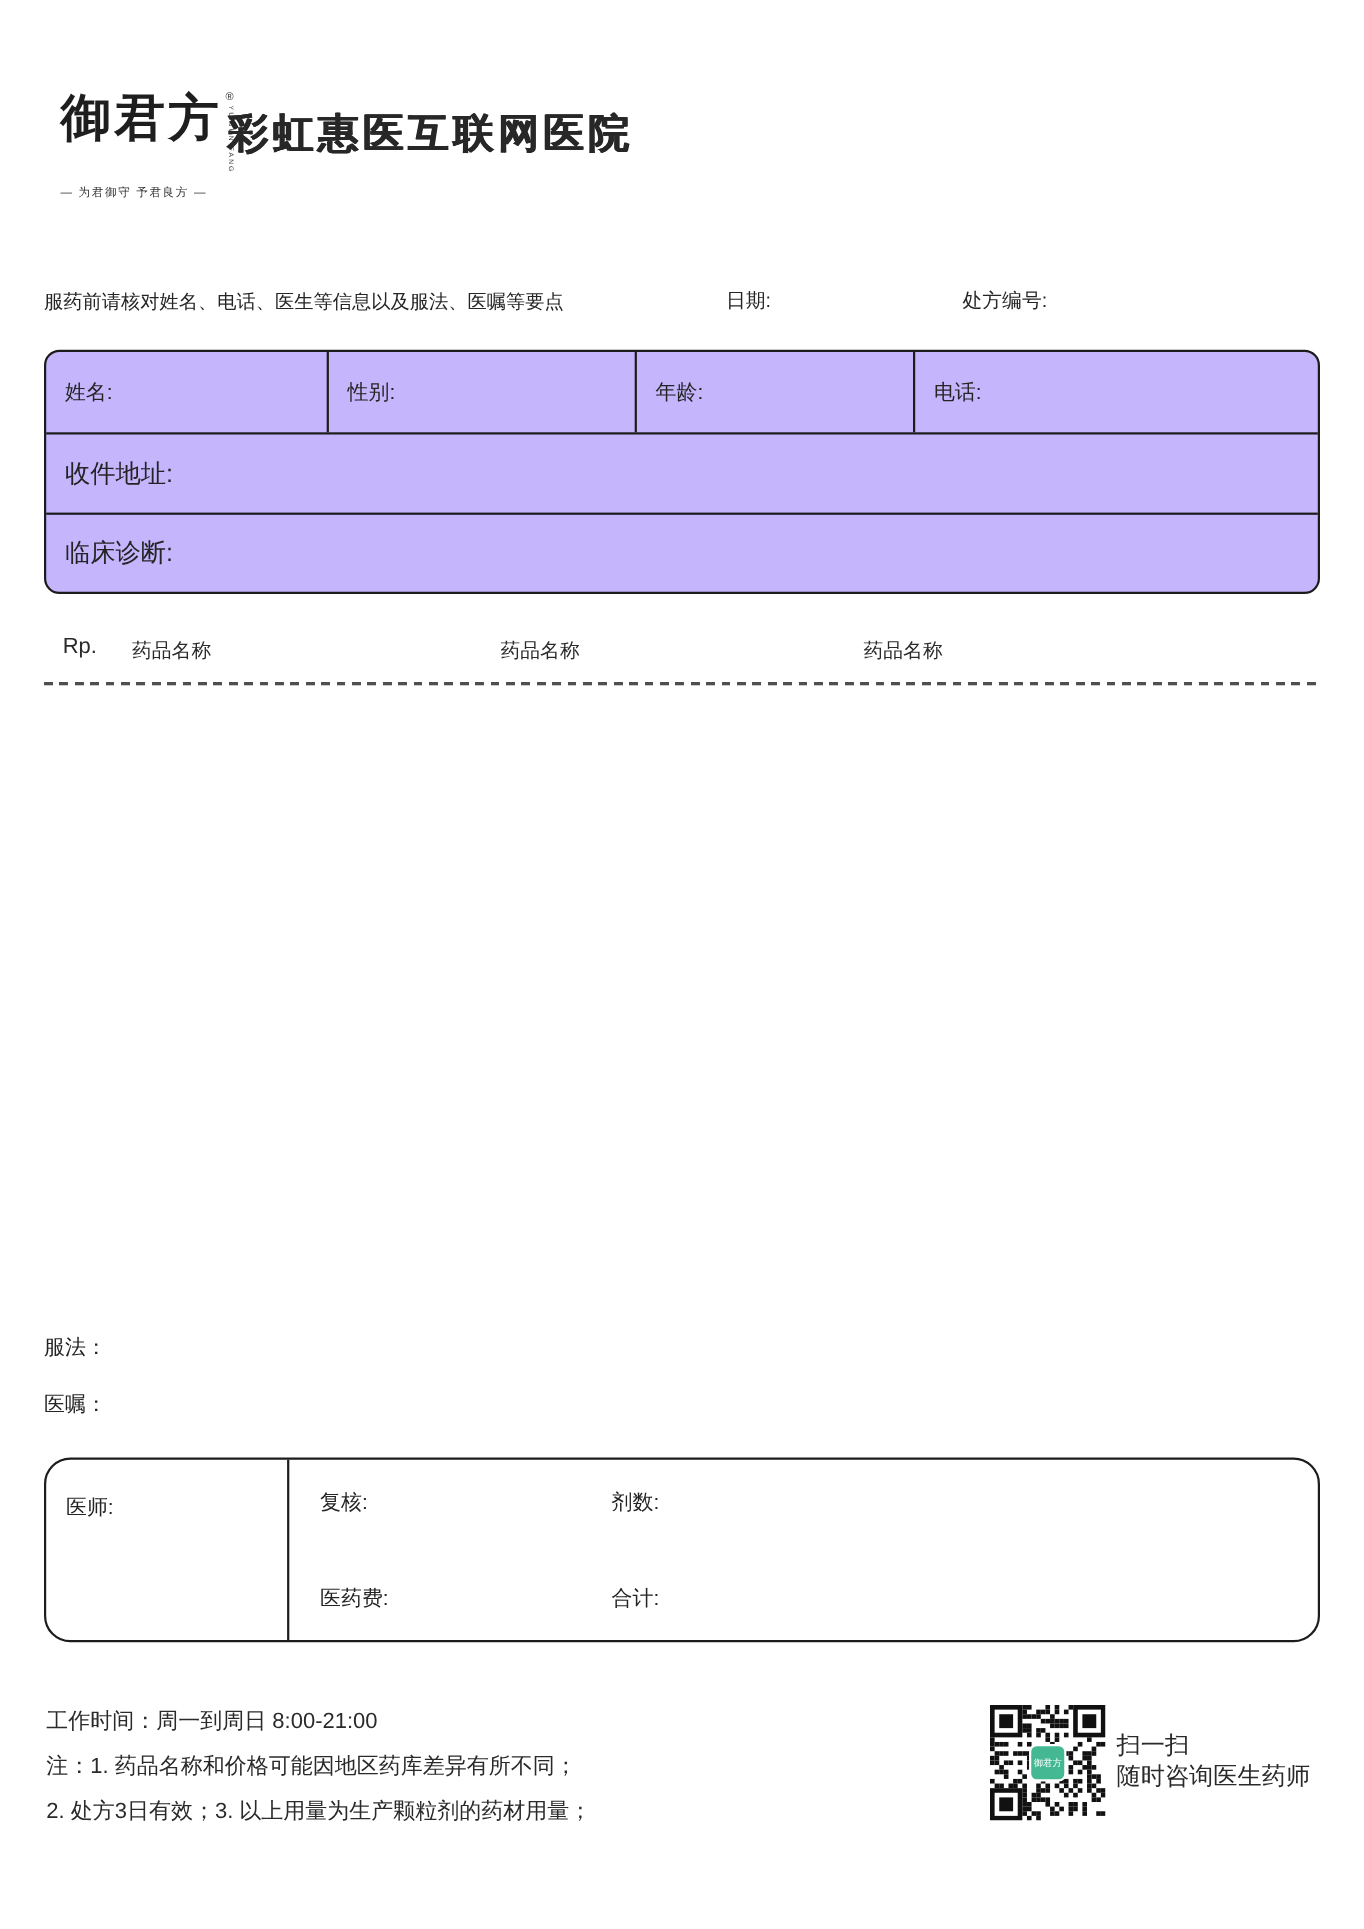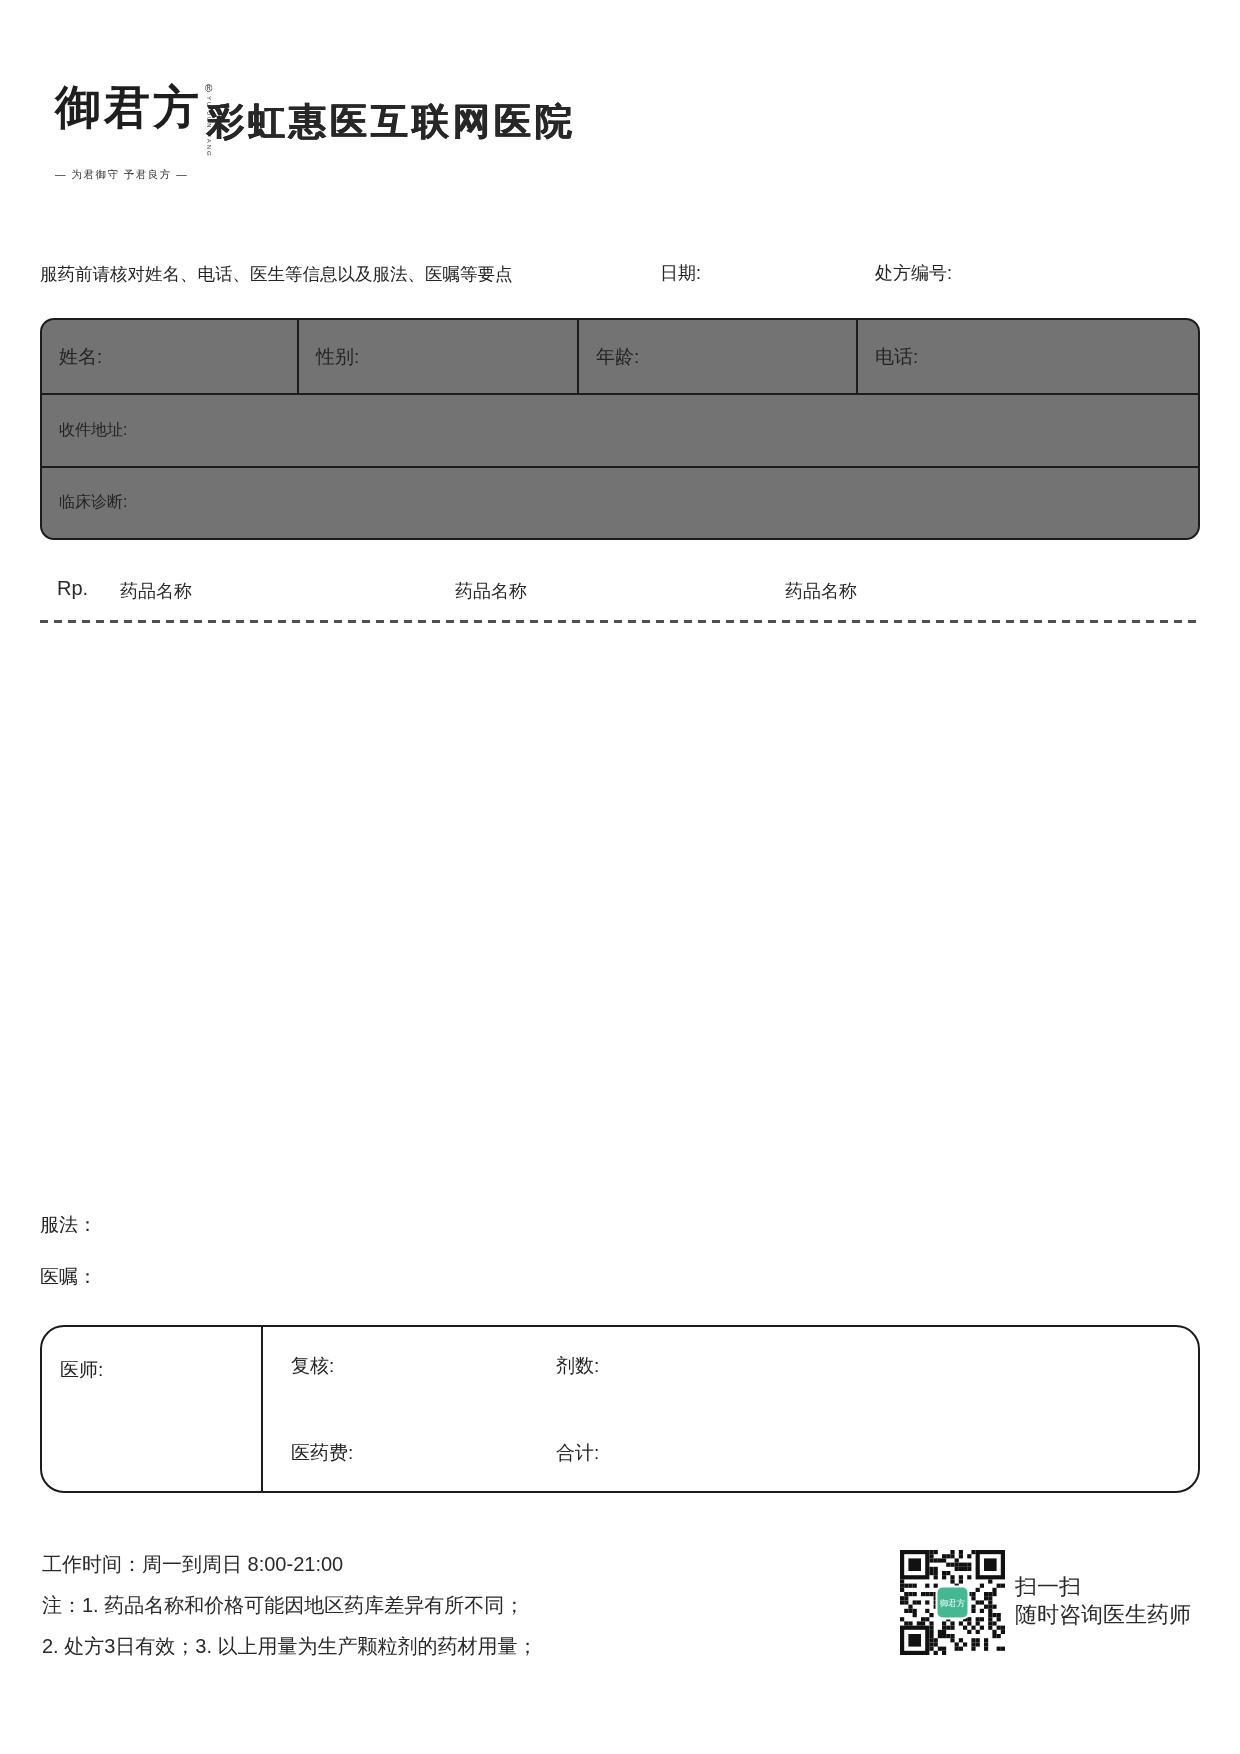--- a/index.html
+++ b/index.html
@@ -30,28 +30,28 @@
     text-shadow:0.6px 0 0 #272727, -0.6px 0 0 #272727;
   }
   
   .notice   { position:absolute; left:40px;  top:262px; font-size:17.5px; color:#252525; }
   .date-lbl { position:absolute; left:660px; top:261px; font-size:18px; color:#252525; }
   .rxno-lbl { position:absolute; left:875px; top:261px; font-size:18px; color:#252525; }
   
   .patient-box {
     position:absolute; left:40px; top:318px; width:1160px; height:222px;
     border:2.5px solid #1c1c1c; border-radius:14px; box-sizing:border-box;
-    display:flex; flex-direction:column; background:#737373;
+    display:flex; flex-direction:column; background:#c4b5fd;
   }
   .pb-row1 { display:flex; height:73px; }
   .pb-cell { display:flex; align-items:center; padding-left:17px; font-size:19px; box-sizing:border-box; color:#242424; }
   .pb-cell + .pb-cell { border-left:2px solid #1c1c1c; }
-  .pb-c1 { width:255px; } .pb-c2 { width:280px; } .pb-c3 { width:279px; } .pb-c4 { flex:1; }
+  .pb-c1 { width:255px; } .pb-c2 { width:280px; } .pb-c3 { width:253px; } .pb-c4 { flex:1; }
   .hline { height:0; border-top:2.5px solid #1c1c1c; }
-  .pb-rowline { flex:1; display:flex; align-items:center; padding-left:17px; font-size:16px; color:#242424; }
+  .pb-rowline { flex:1; display:flex; align-items:center; padding-left:17px; font-size:23px; color:#242424; }
   
   .rp-label  { position:absolute; left:57px; top:577px; font-size:20px; color:#2a2a2a; }
   .drug-h1   { position:absolute; left:120px; top:579px; font-size:18px; color:#2a2a2a; }
   .drug-h2   { position:absolute; left:455px; top:579px; font-size:18px; color:#2a2a2a; }
   .drug-h3   { position:absolute; left:785px; top:579px; font-size:18px; color:#2a2a2a; }
   .dash-line {
     position:absolute; left:40px; top:620px; width:1160px; height:2.5px;
     background:repeating-linear-gradient(to right, #4f4f4f 0 8px, transparent 8px 14px);
   }
   .drug-area { position:absolute; left:40px; top:626px; width:1160px; height:570px; }

